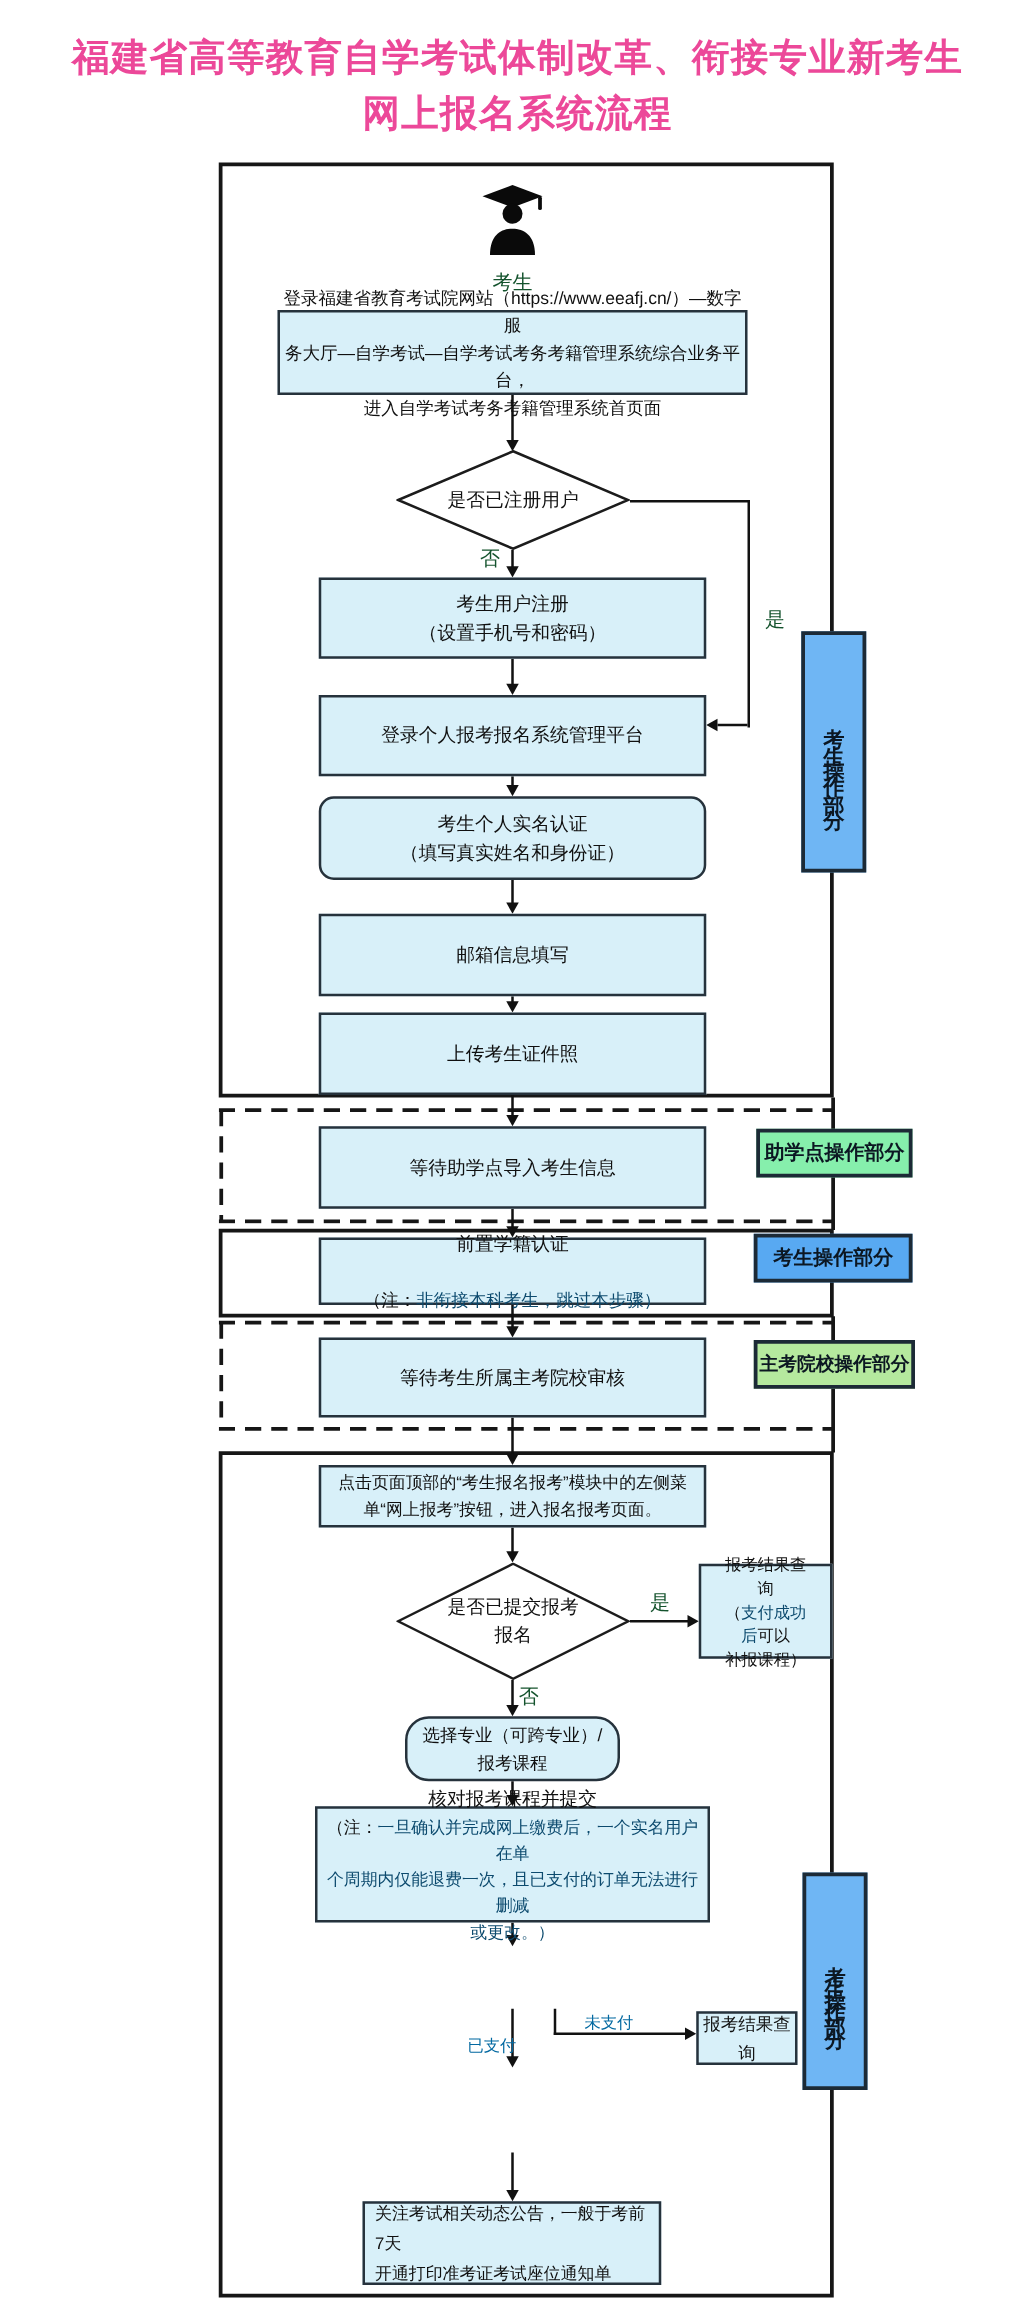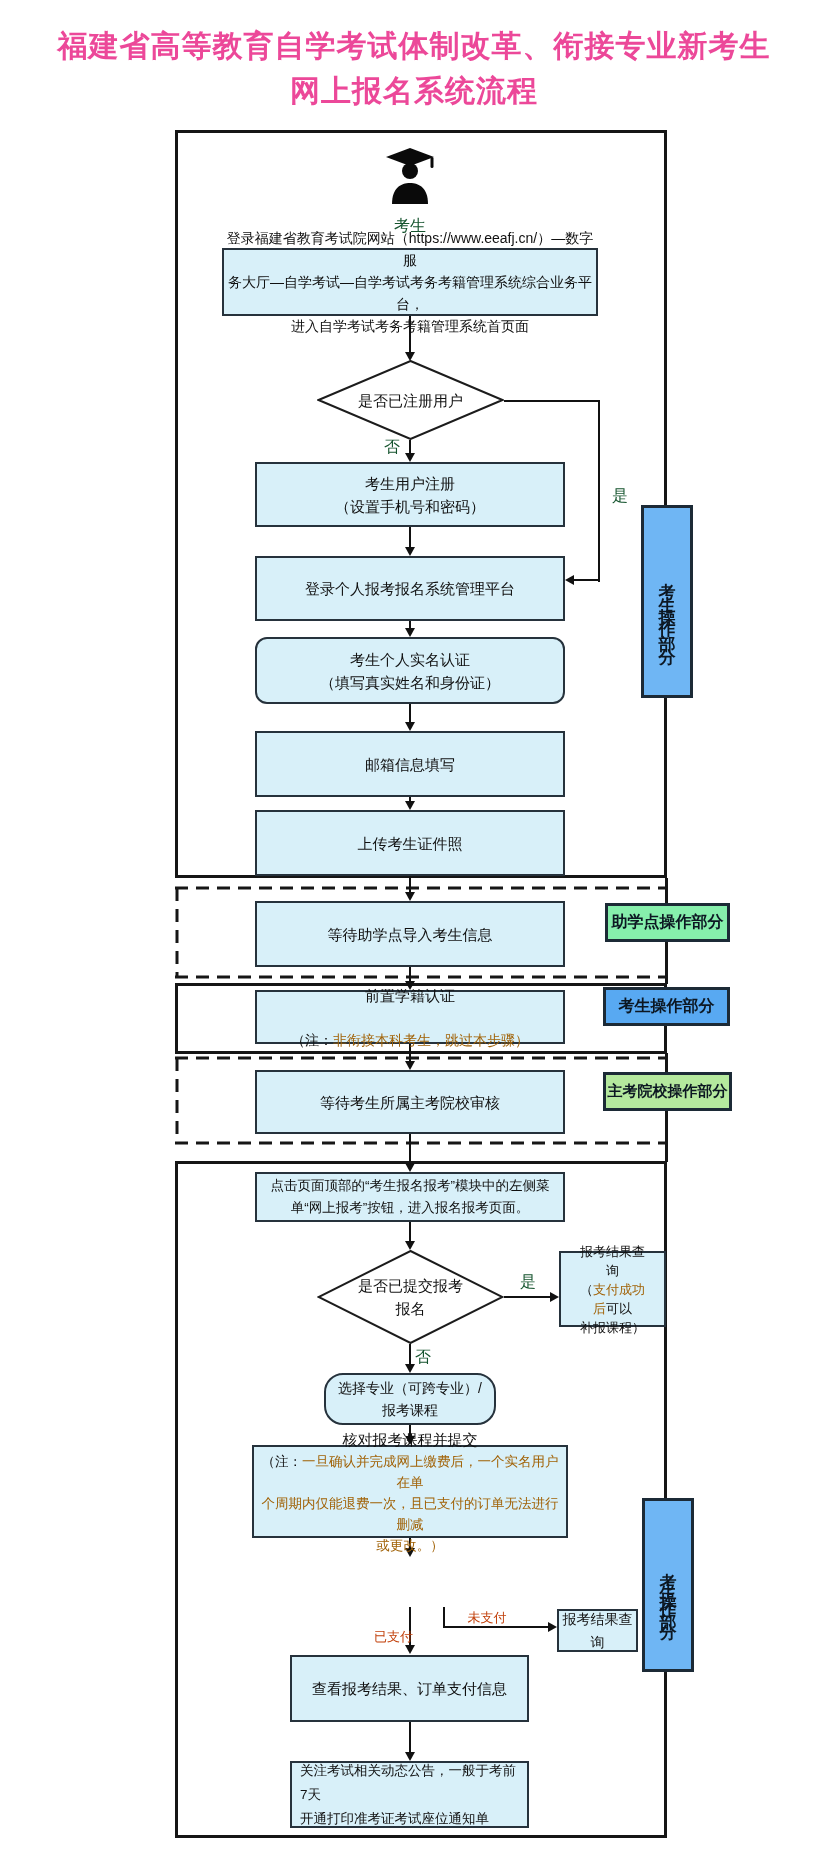--- a/index.html
+++ b/index.html
@@ -15,32 +15,32 @@
   .vline{position:absolute;width:2px;background:#111;z-index:2;}
   .hline{position:absolute;height:2px;background:#111;z-index:2;}
   .conn{position:absolute;width:3px;background:#161616;z-index:1;}
   .ah-down{position:absolute;width:0;height:0;border-left:5px solid transparent;
            border-right:5px solid transparent;border-top:9px solid #111;z-index:2;}
   .ah-left{position:absolute;width:0;height:0;border-top:5px solid transparent;
            border-bottom:5px solid transparent;border-right:9px solid #111;z-index:2;}
   .ah-right{position:absolute;width:0;height:0;border-top:5px solid transparent;
             border-bottom:5px solid transparent;border-left:9px solid #111;z-index:2;}
   .lbl{position:absolute;font-size:16px;color:#14532d;text-align:center;z-index:3;}
-  .lbl-sm{position:absolute;font-size:13px;color:#c2410c;text-align:center;z-index:3;}
+  .lbl-sm{position:absolute;font-size:13px;color:#0369a1;text-align:center;z-index:3;}
   .dtext{position:absolute;display:flex;align-items:center;justify-content:center;
          text-align:center;white-space:pre-line;font-size:15px;line-height:23px;z-index:3;}
   .dsvg{position:absolute;z-index:2;}
   .slabel{position:absolute;display:flex;align-items:center;justify-content:center;
           font-weight:bold;font-size:16px;color:#0c1722;border:3px solid #1c2a36;
           box-sizing:border-box;z-index:5;text-align:center;}
   .sidebar{position:absolute;background:#6fb6f4;border:3px solid #1c2a36;box-sizing:border-box;
            z-index:5;display:flex;align-items:center;justify-content:center;
            writing-mode:vertical-rl;letter-spacing:13px;font-size:17px;font-weight:bold;
            color:#0c1722;overflow:hidden;padding-top:12px;}
-  .red{color:#a16207;}
+  .red{color:#0c4a6e;}
   .note{font-size:13.5px;line-height:21px;}
 </style>
 </head>
 <body>
 
 <div class="canvas">
 
   <div class="title" style="top:26px;">福建省高等教育自学考试体制改革、衔接专业新考生</div>
   <div class="title" style="top:71px;">网上报名系统流程</div>
 
@@ -184,21 +184,20 @@
   <div class="ah-down" style="left:405px;top:1645px;"></div>
   <div class="lbl-sm" style="left:361px;top:1628px;width:52px;text-align:right;">已支付</div>
 
   <div class="vline" style="left:443px;top:1607px;height:21px;"></div>
   <div class="hline" style="left:443px;top:1626px;width:106px;"></div>
   <div class="ah-right" style="left:548px;top:1622px;"></div>
   <div class="lbl-sm" style="left:461px;top:1609px;width:52px;">未支付</div>
 
   <div class="box" style="left:557px;top:1609px;width:81px;height:43px;font-size:14px;">报考结果查询</div>
 
-  <div class="box" style="left:290px;top:1655px;width:239px;height:67px;">查看报考结果、订单支付信息</div>
 
   <div class="vline" style="left:409px;top:1722px;height:31px;"></div>
   <div class="ah-down" style="left:405px;top:1752px;"></div>
 
   <div class="box" style="left:290px;top:1761px;width:239px;height:67px;font-size:13.5px;line-height:24px;justify-content:flex-start;text-align:left;padding:6px 8px;">关注考试相关动态公告，一般于考前7天
 开通打印准考证考试座位通知单</div>
 
   <div class="sidebar" style="left:641px;top:505px;width:52px;height:193px;">考生操作部分</div>
   <div class="slabel" style="left:605px;top:903px;width:125px;height:39px;background:#86efac;">助学点操作部分</div>
   <div class="slabel" style="left:603px;top:987px;width:127px;height:39px;background:#58a9f2;">考生操作部分</div>

